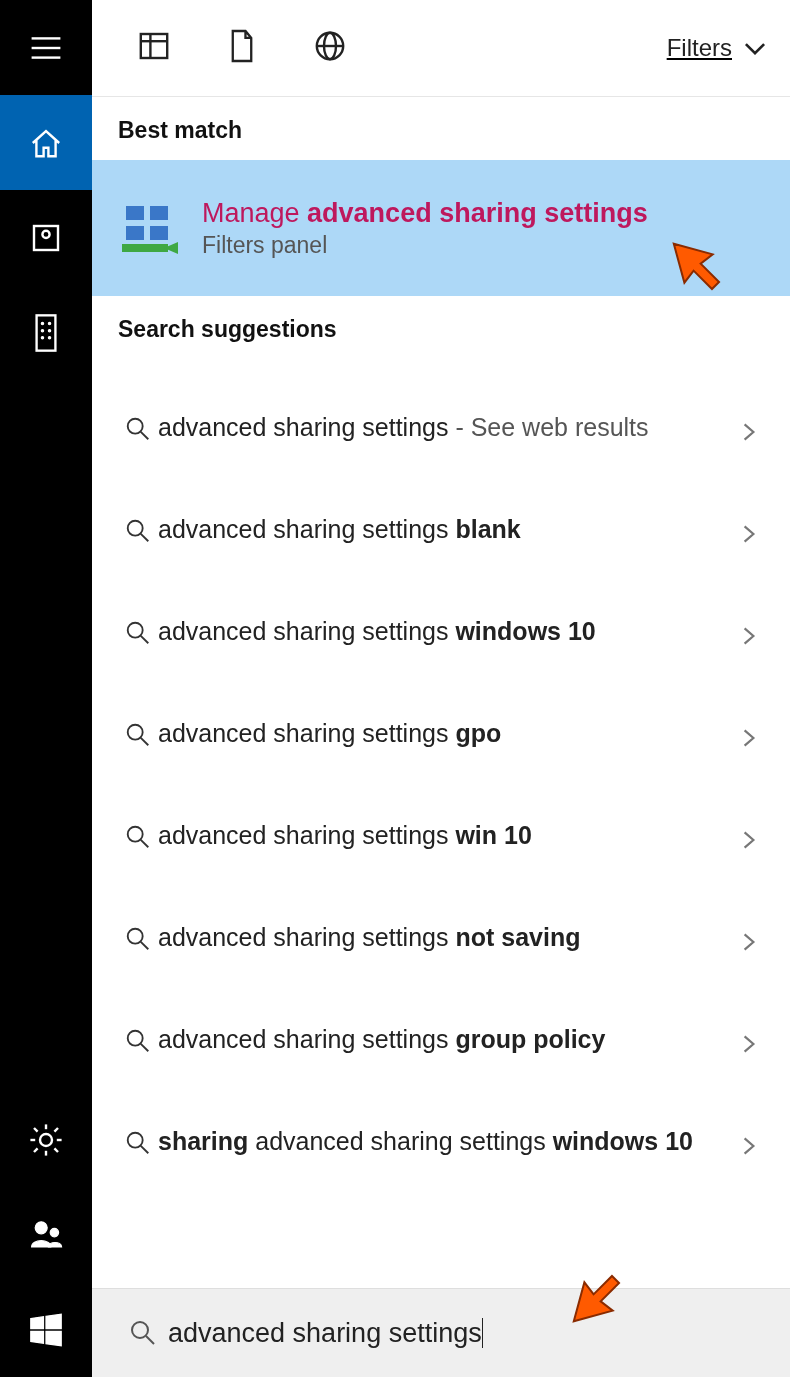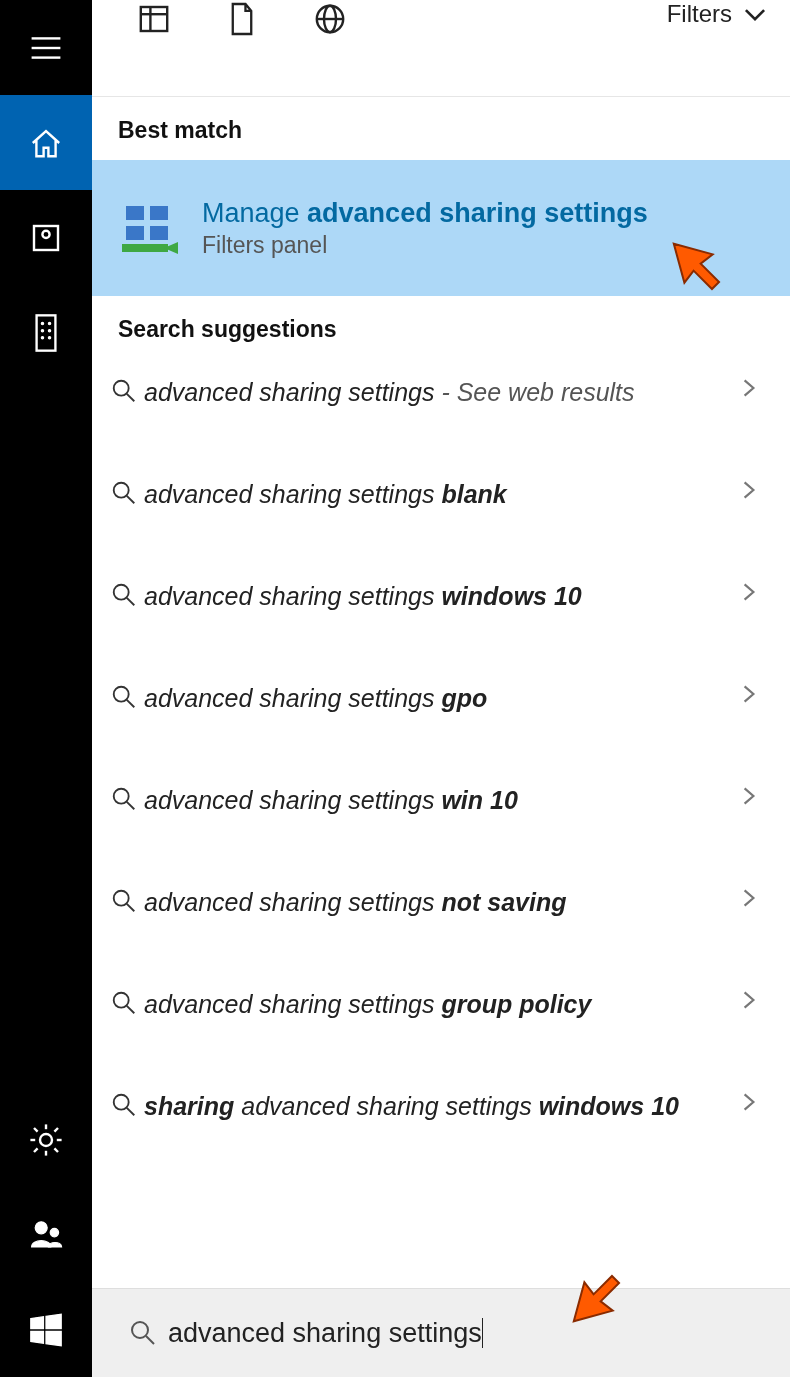--- a/index.html
+++ b/index.html
@@ -43,24 +43,25 @@
   .sidebar-item.active { background: #0063b1; }
   .main {
     flex: 1;
     display: flex;
     flex-direction: column;
     position: relative;
   }
   .top-filter {
     height: 96px;
     display: flex;
-    align-items: flex-start;
+    align-items: center;
     justify-content: space-between;
     padding: 0 22px 0 44px;
     border-bottom: 1px solid #e6e6e6;
+    text-decoration: underline;
   }
   .filter-icons {
     display: flex;
     align-items: center;
     gap: 55px;
   }
   .filter-icons svg { stroke: #222; fill: none; }
   .filters-label {
     display: flex;
     align-items: center;
@@ -86,40 +87,39 @@
     height: 64px;
     margin-right: 20px;
     flex-shrink: 0;
     display:flex; align-items:center; justify-content:center;
   }
   .best-text {
     display:flex; flex-direction:column;
   }
   .best-title {
     font-size: 27px;
-    color: #0369a1;
+    color: #be185d;
     font-weight: 400;
     line-height: 1.2;
   }
   .best-title .bold { font-weight: 600; }
   .best-sub {
     font-size: 23px;
     color: #555;
     margin-top: 2px;
   }
   .suggestions {
     display: flex;
     flex-direction: column;
   }
   .suggestion-item {
     display: flex;
-    align-items: flex-start;
-    padding: 18px 26px 18px 12px;
+    align-items: flex-end;
+    padding: 18px 26px 18px 26px;
     min-height: 66px;
-    font-style: italic;
   }
   .sug-icon {
     width: 40px;
     flex-shrink: 0;
     display:flex; align-items:center; justify-content:center;
   }
   .sug-text {
     flex: 1;
     font-size: 25px;
     color: #222;

